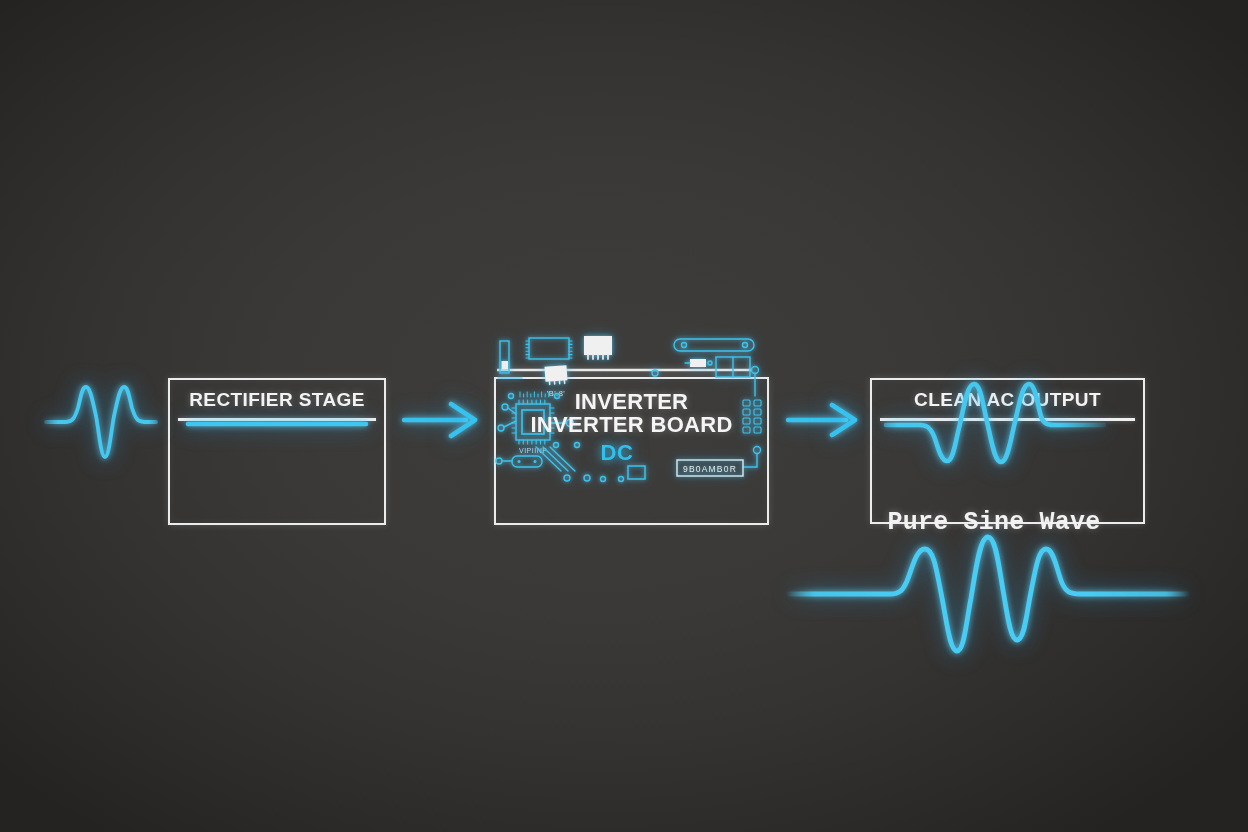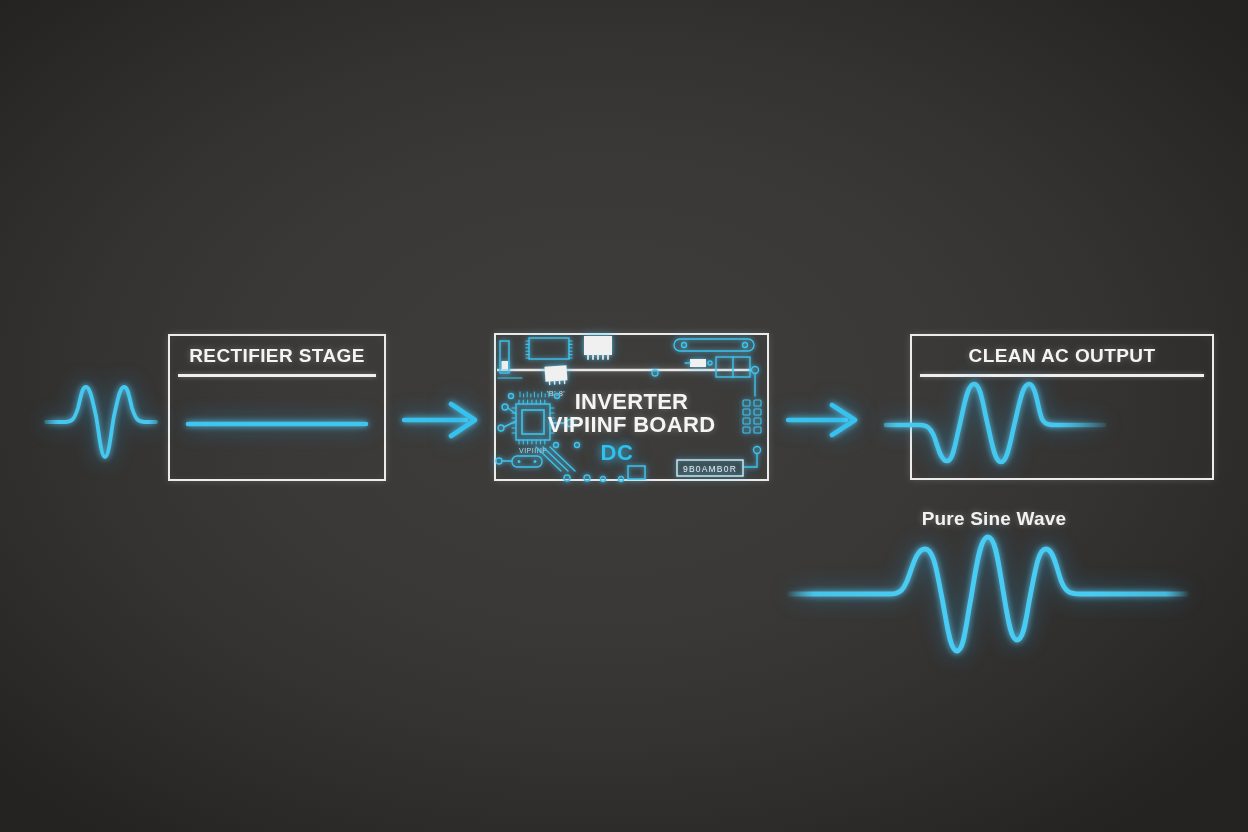--- a/index.html
+++ b/index.html
@@ -7,23 +7,24 @@
     position:relative;width:1248px;height:832px;overflow:hidden;
     background:radial-gradient(ellipse 820px 560px at 600px 390px,
       #3e3d3b 0%, #3a3938 40%, #343332 62%, #2c2b2a 82%, #242322 100%);
     font-family:"Liberation Sans", sans-serif;
   }
   .gfx{position:absolute;left:0;top:0;z-index:2;}
   .box{
     position:absolute;box-sizing:border-box;z-index:1;
     border:2px solid #ececec;
     box-shadow:0 0 7px rgba(255,255,255,.16), inset 0 0 8px rgba(255,255,255,.05);
+    margin-top:44px;
   }
   .box-rectifier{left:168px;top:334px;width:218px;height:147px;}
-  .box-output{left:910px;top:334px;width:304px;height:146px;}
+  .box-output{left:870px;top:334px;width:275px;height:146px;}
   .board-frame{left:494px;top:333px;width:275px;height:148px;border-width:2.5px;}
   .box-title{
     margin-top:9px;text-align:center;color:#f4f4f4;
     font-size:19px;font-weight:600;letter-spacing:.4px;
     text-shadow:0 0 7px rgba(255,255,255,.28);
   }
   .box-rule{
     margin:7px auto 0;height:3px;width:calc(100% - 16px);
     background:#f0f0f0;box-shadow:0 0 5px rgba(255,255,255,.3);
   }
@@ -33,22 +34,23 @@
     color:#f5f5f5;font-size:22px;line-height:22.5px;font-weight:600;
     letter-spacing:.3px;text-shadow:0 0 7px rgba(255,255,255,.3);
   }
   .dc-label{
     left:577px;top:440px;width:80px;text-align:center;
     color:#2fc0ee;font-size:22px;font-weight:bold;letter-spacing:.5px;
     text-shadow:0 0 8px rgba(70,200,245,.85), 0 0 18px rgba(40,170,230,.5);
   }
   .pure-sine-label{
     left:868px;top:508px;width:252px;text-align:center;
-    color:#f2f2f2;font-size:19px;font-weight:600;letter-spacing:.2px;
+    color:#f2f2f2;font-size:25px;font-weight:600;letter-spacing:.2px;
     text-shadow:0 0 7px rgba(255,255,255,.3);
+    font-family:Liberation Mono, monospace;
   }
   .g-wave{
     fill:none;stroke-linecap:round;stroke-linejoin:round;
     filter:drop-shadow(0 0 3px rgba(95,212,250,.85)) drop-shadow(0 0 10px rgba(40,172,235,.5));
   }
   .g-cyan{
     fill:none;stroke:#3cc3ee;stroke-linecap:round;
     filter:drop-shadow(0 0 2px rgba(95,210,250,.75)) drop-shadow(0 0 6px rgba(45,175,235,.38));
   }
   .g-whiteline{
@@ -243,18 +245,18 @@
            C934,549 937,573 942,598 C947,624 950,651 957,651
            C964,651 966,624 971,598 C976,568 980,537 988,537
            C996,537 999,568 1004,596 C1008,620 1011,640 1017,640
            C1024,640 1026,618 1030,597 C1035,572 1038,549 1046,549
            C1054,549 1057,571 1062,583 C1066,592 1070,594 1080,594 L1188,594"></path>
     </g>
   </svg>
 
   <div class="label board-title">
     <div>INVERTER</div>
-    <div>VIPIINF BOARD</div>
+    <div>INVERTER BOARD</div>
   </div>
   <div class="label dc-label">DC</div>
   <div class="label pure-sine-label">Pure Sine Wave</div>
 
 </div>
 
 </body></html>

